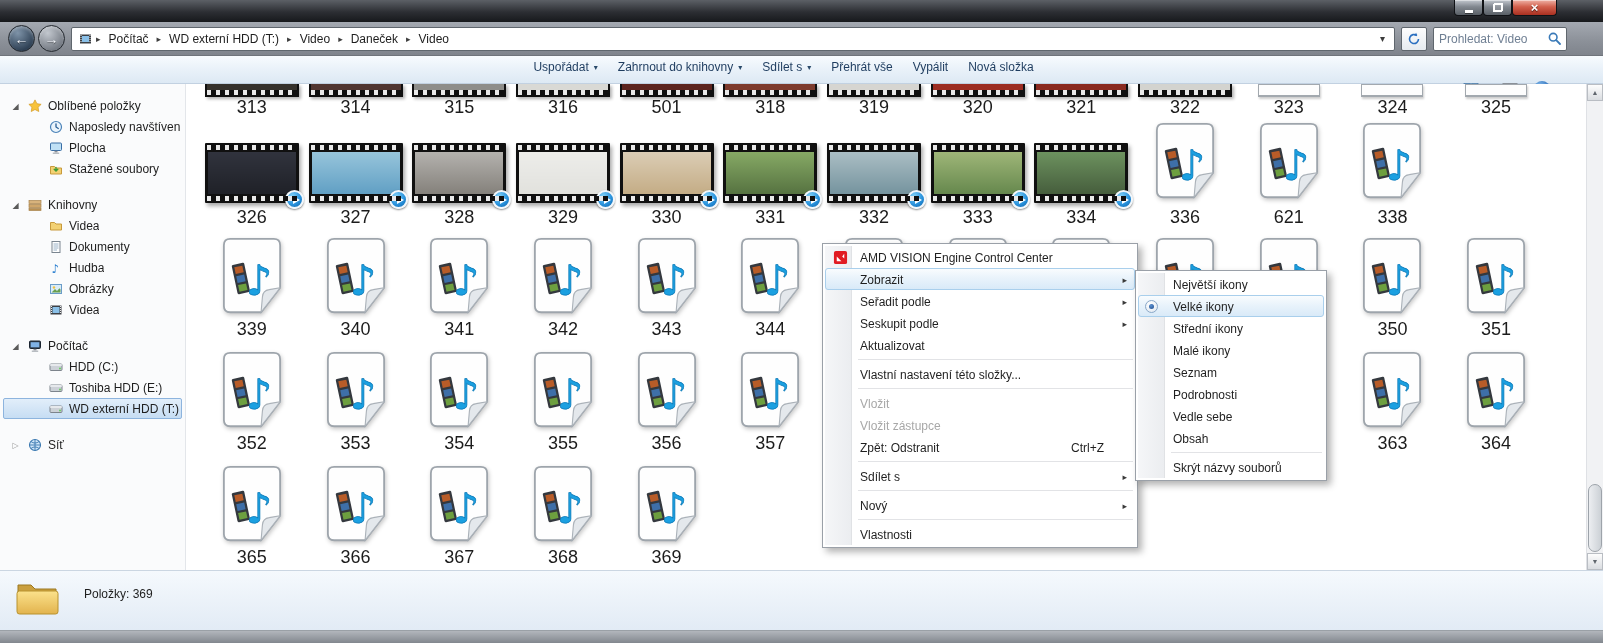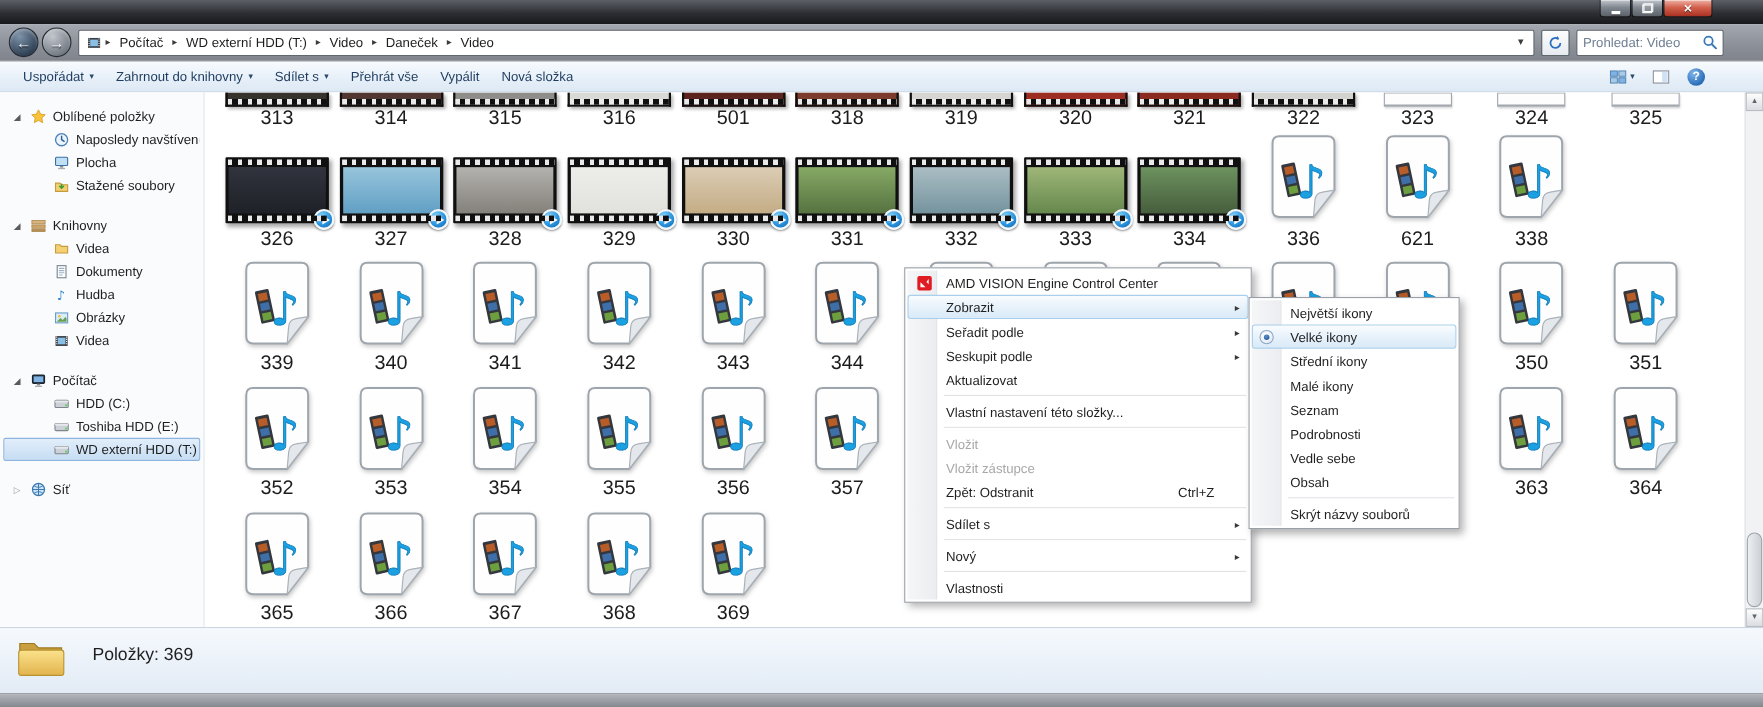--- a/index.html
+++ b/index.html
@@ -40,21 +40,21 @@
     border:1px solid #5f666d; border-radius:2px; display:flex; align-items:center; justify-content:center; }
   .searchbox { width:134px; height:24px; flex:none; background:#fff; border:1px solid #5f666d; border-radius:2px;
     display:flex; align-items:center; padding:0 5px; }
   .searchbox input { border:none; outline:none; flex:1; min-width:0; font-family:inherit; font-size:12px; background:transparent; }
   .searchbox input::placeholder { color:#6f7f93; opacity:1; }
   .mag { display:flex; margin-left:3px; }
 
   
   .toolbar { position:absolute; left:0; top:56px; width:100%; height:28px;
     background:linear-gradient(#f7fbfe,#e9f1f9 50%,#dde9f4); border-bottom:1px solid #c2d1e1;
-    display:flex; align-items:center; padding:0 48px 0 12px; color:#1e3c5f; }
+    display:flex; align-items:center; padding:0 48px 0 12px; color:#1e3c5f;flex-direction:column; }
   .tb-left { display:flex; align-items:center; gap:2px; }
   .tb-item { padding:4px 9px; display:flex; align-items:center; gap:5px; border-radius:2px; white-space:nowrap; }
   .caret { font-size:8px; color:#2a4a6a; }
   .tb-right { margin-left:auto; display:flex; align-items:center; gap:6px; }
   .tb-iconbtn { display:flex; align-items:center; gap:3px; padding:3px 5px; border-radius:2px; }
   .helpdot { width:16px; height:16px; border-radius:50%; color:#fff; font-size:11px; font-weight:bold;
     background:radial-gradient(circle at 35% 30%,#7fb6ea,#2a6db8 70%); display:flex; align-items:center; justify-content:center; }
 
   
   .main { position:absolute; left:0; top:84px; width:100%; height:486px; display:flex; background:#fff; }
@@ -101,21 +101,21 @@
   .sb-btn { position:absolute; left:0; width:100%; height:17px; display:flex; align-items:center; justify-content:center;
     font-size:7px; color:#60666d; background:linear-gradient(#fdfdfd,#dadde1); border:1px solid #b9bdc3; }
   .sb-btn.up { top:0; } .sb-btn.down { bottom:0; }
   .sb-thumb { position:absolute; left:1px; right:1px; bottom:18px; height:68px; border-radius:8px;
     background:linear-gradient(90deg,#eceef1,#ccd1d6); border:1px solid #9da3aa; }
 
   
   .statusbar { position:absolute; left:0; top:570px; width:100%; height:60px;
     background:linear-gradient(#f5f9fd,#e2ebf5); border-top:1px solid #cbd6e2; }
   .bigfolder { position:absolute; left:14px; top:6px; }
-  .status-text { position:absolute; left:84px; top:16px; font-size:16px; }
+  .status-text { position:absolute; left:84px; top:16px; font-size:12px; }
   .bottomstrip { position:absolute; left:0; top:630px; width:100%; height:13px;
     background:linear-gradient(#b2b6bc,#82878e); border-top:1px solid #9aa0a6; }
 
   
   .menu { position:absolute; background:#fff; border:1px solid #9aa0a8; padding:2px;
     box-shadow:4px 4px 7px rgba(0,0,0,.3); z-index:20; }
   .menu::before { content:''; position:absolute; left:2px; top:2px; bottom:2px; width:26px;
     background:linear-gradient(90deg,#f5f6f8,#ebedf0); border-right:1px solid #e0e2e5; }
   .context-menu { left:822px; top:243px; width:316px; }
   .view-submenu { left:1135px; top:270px; width:192px; z-index:21; }

